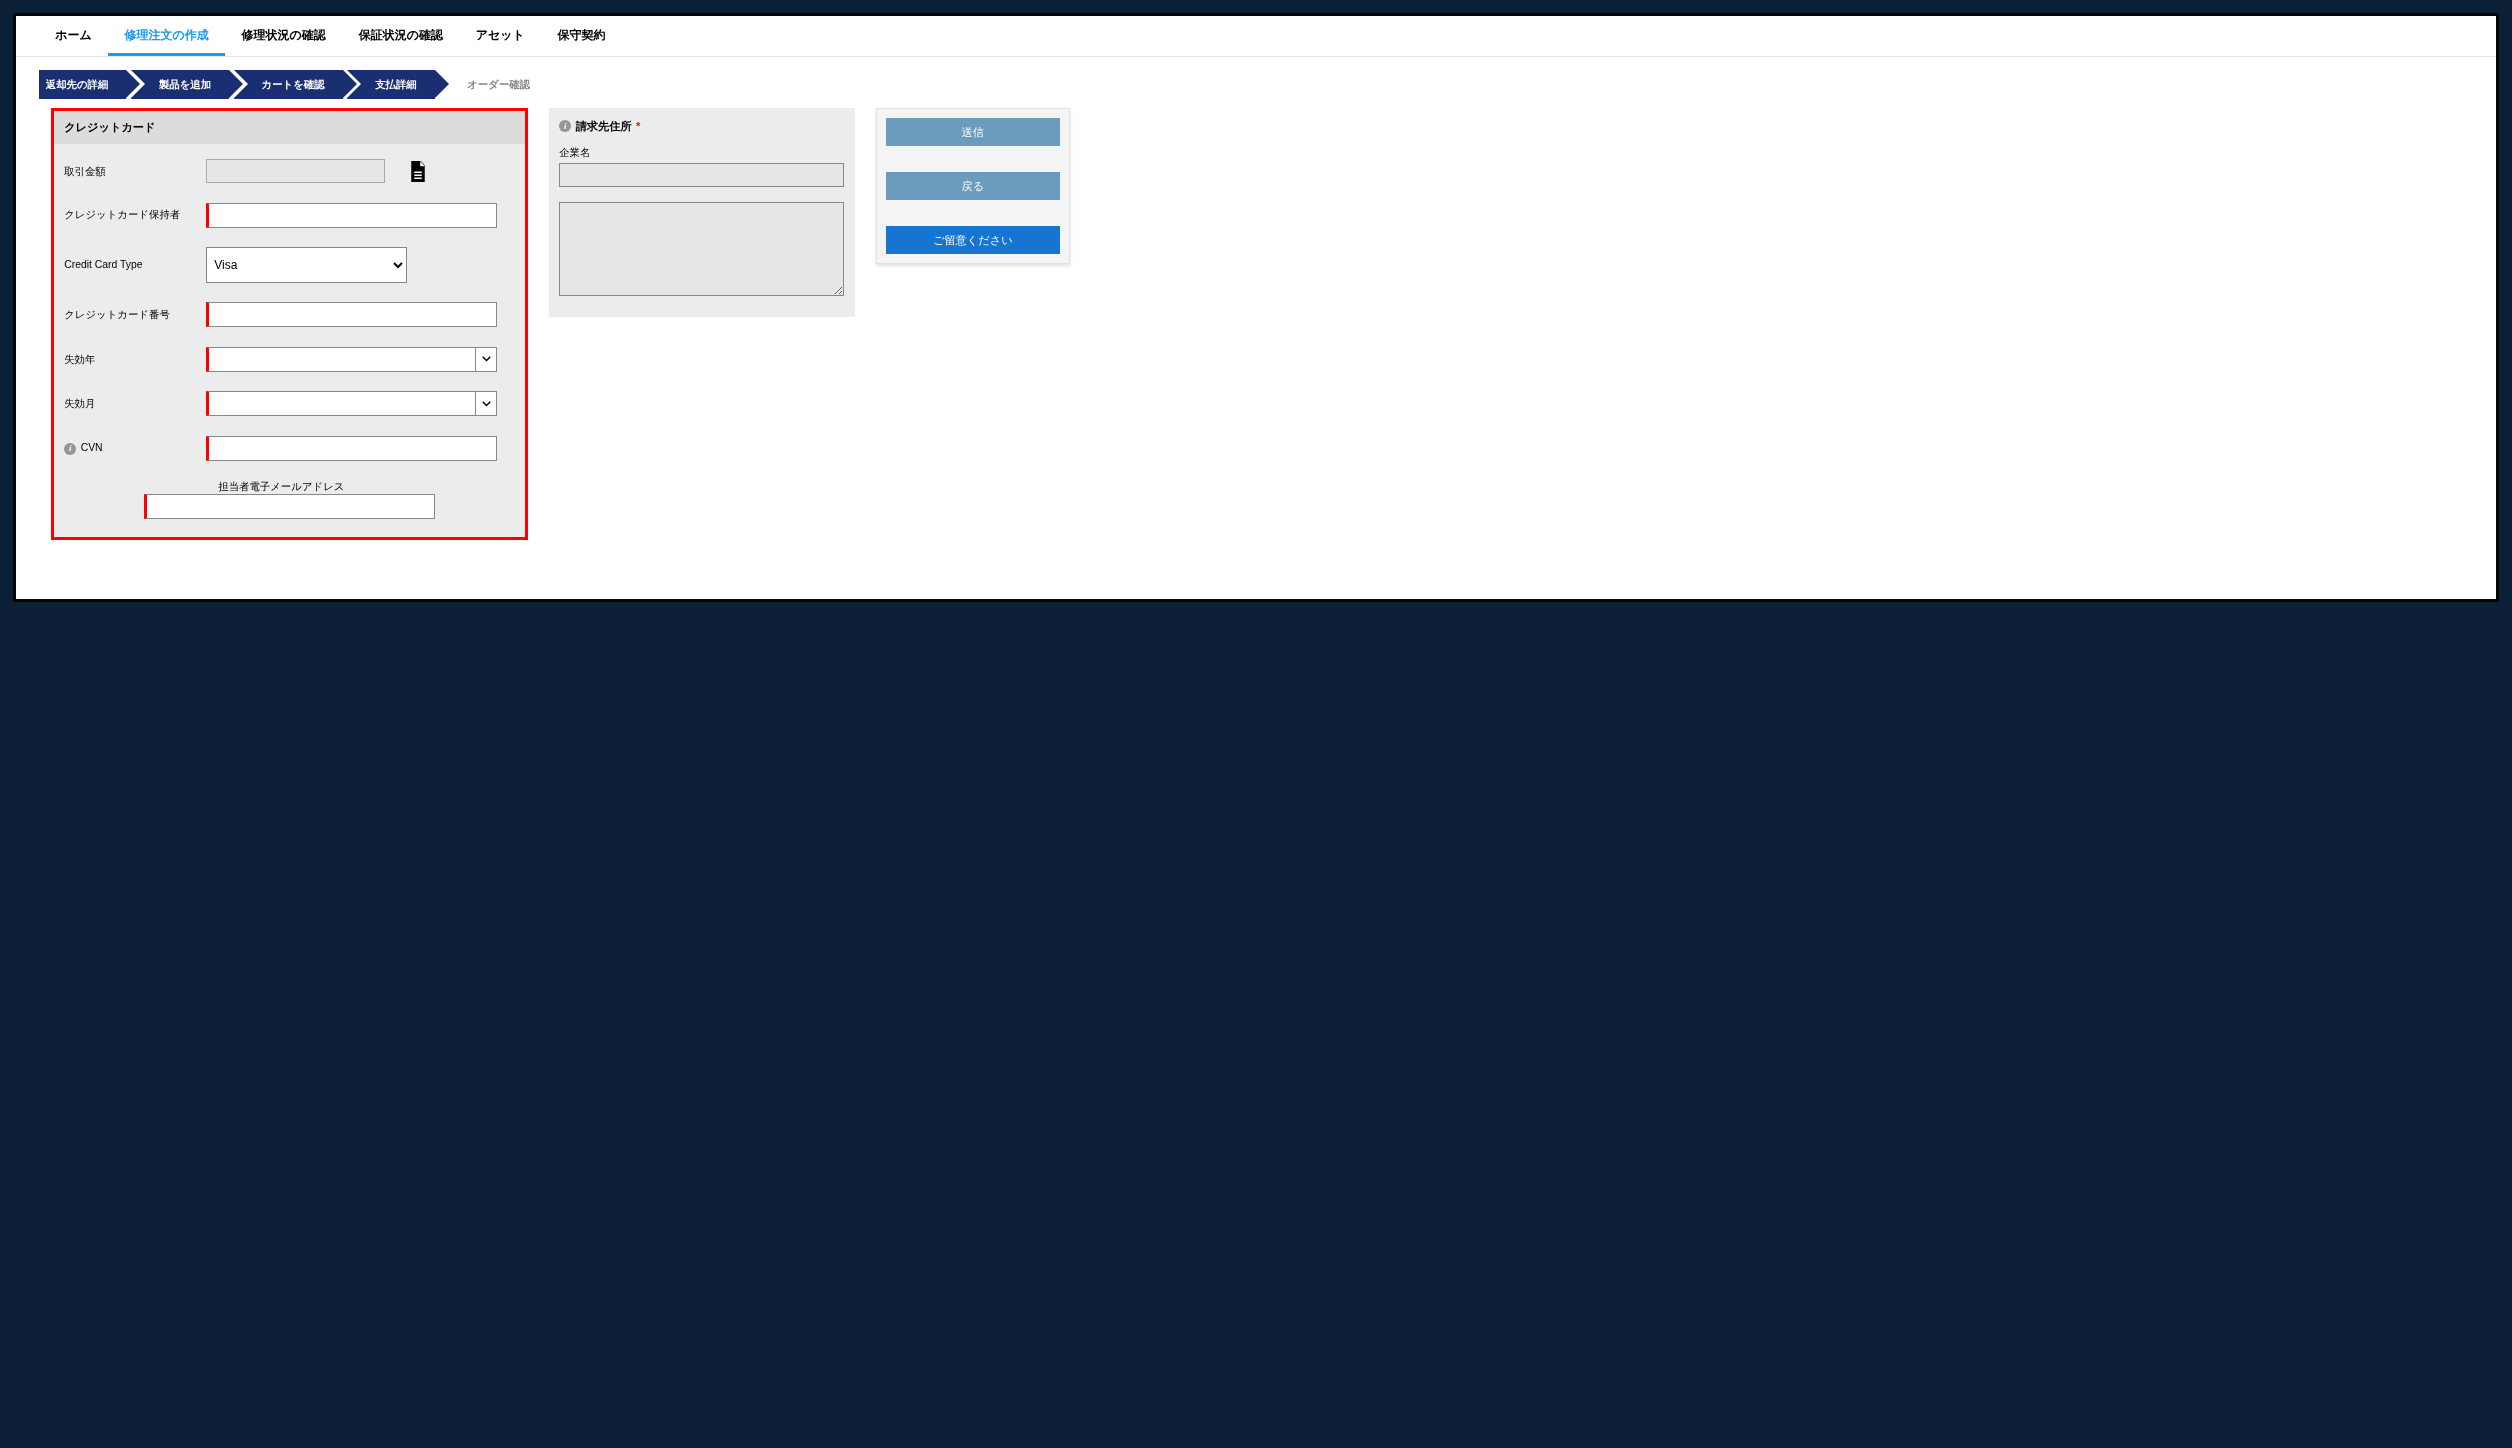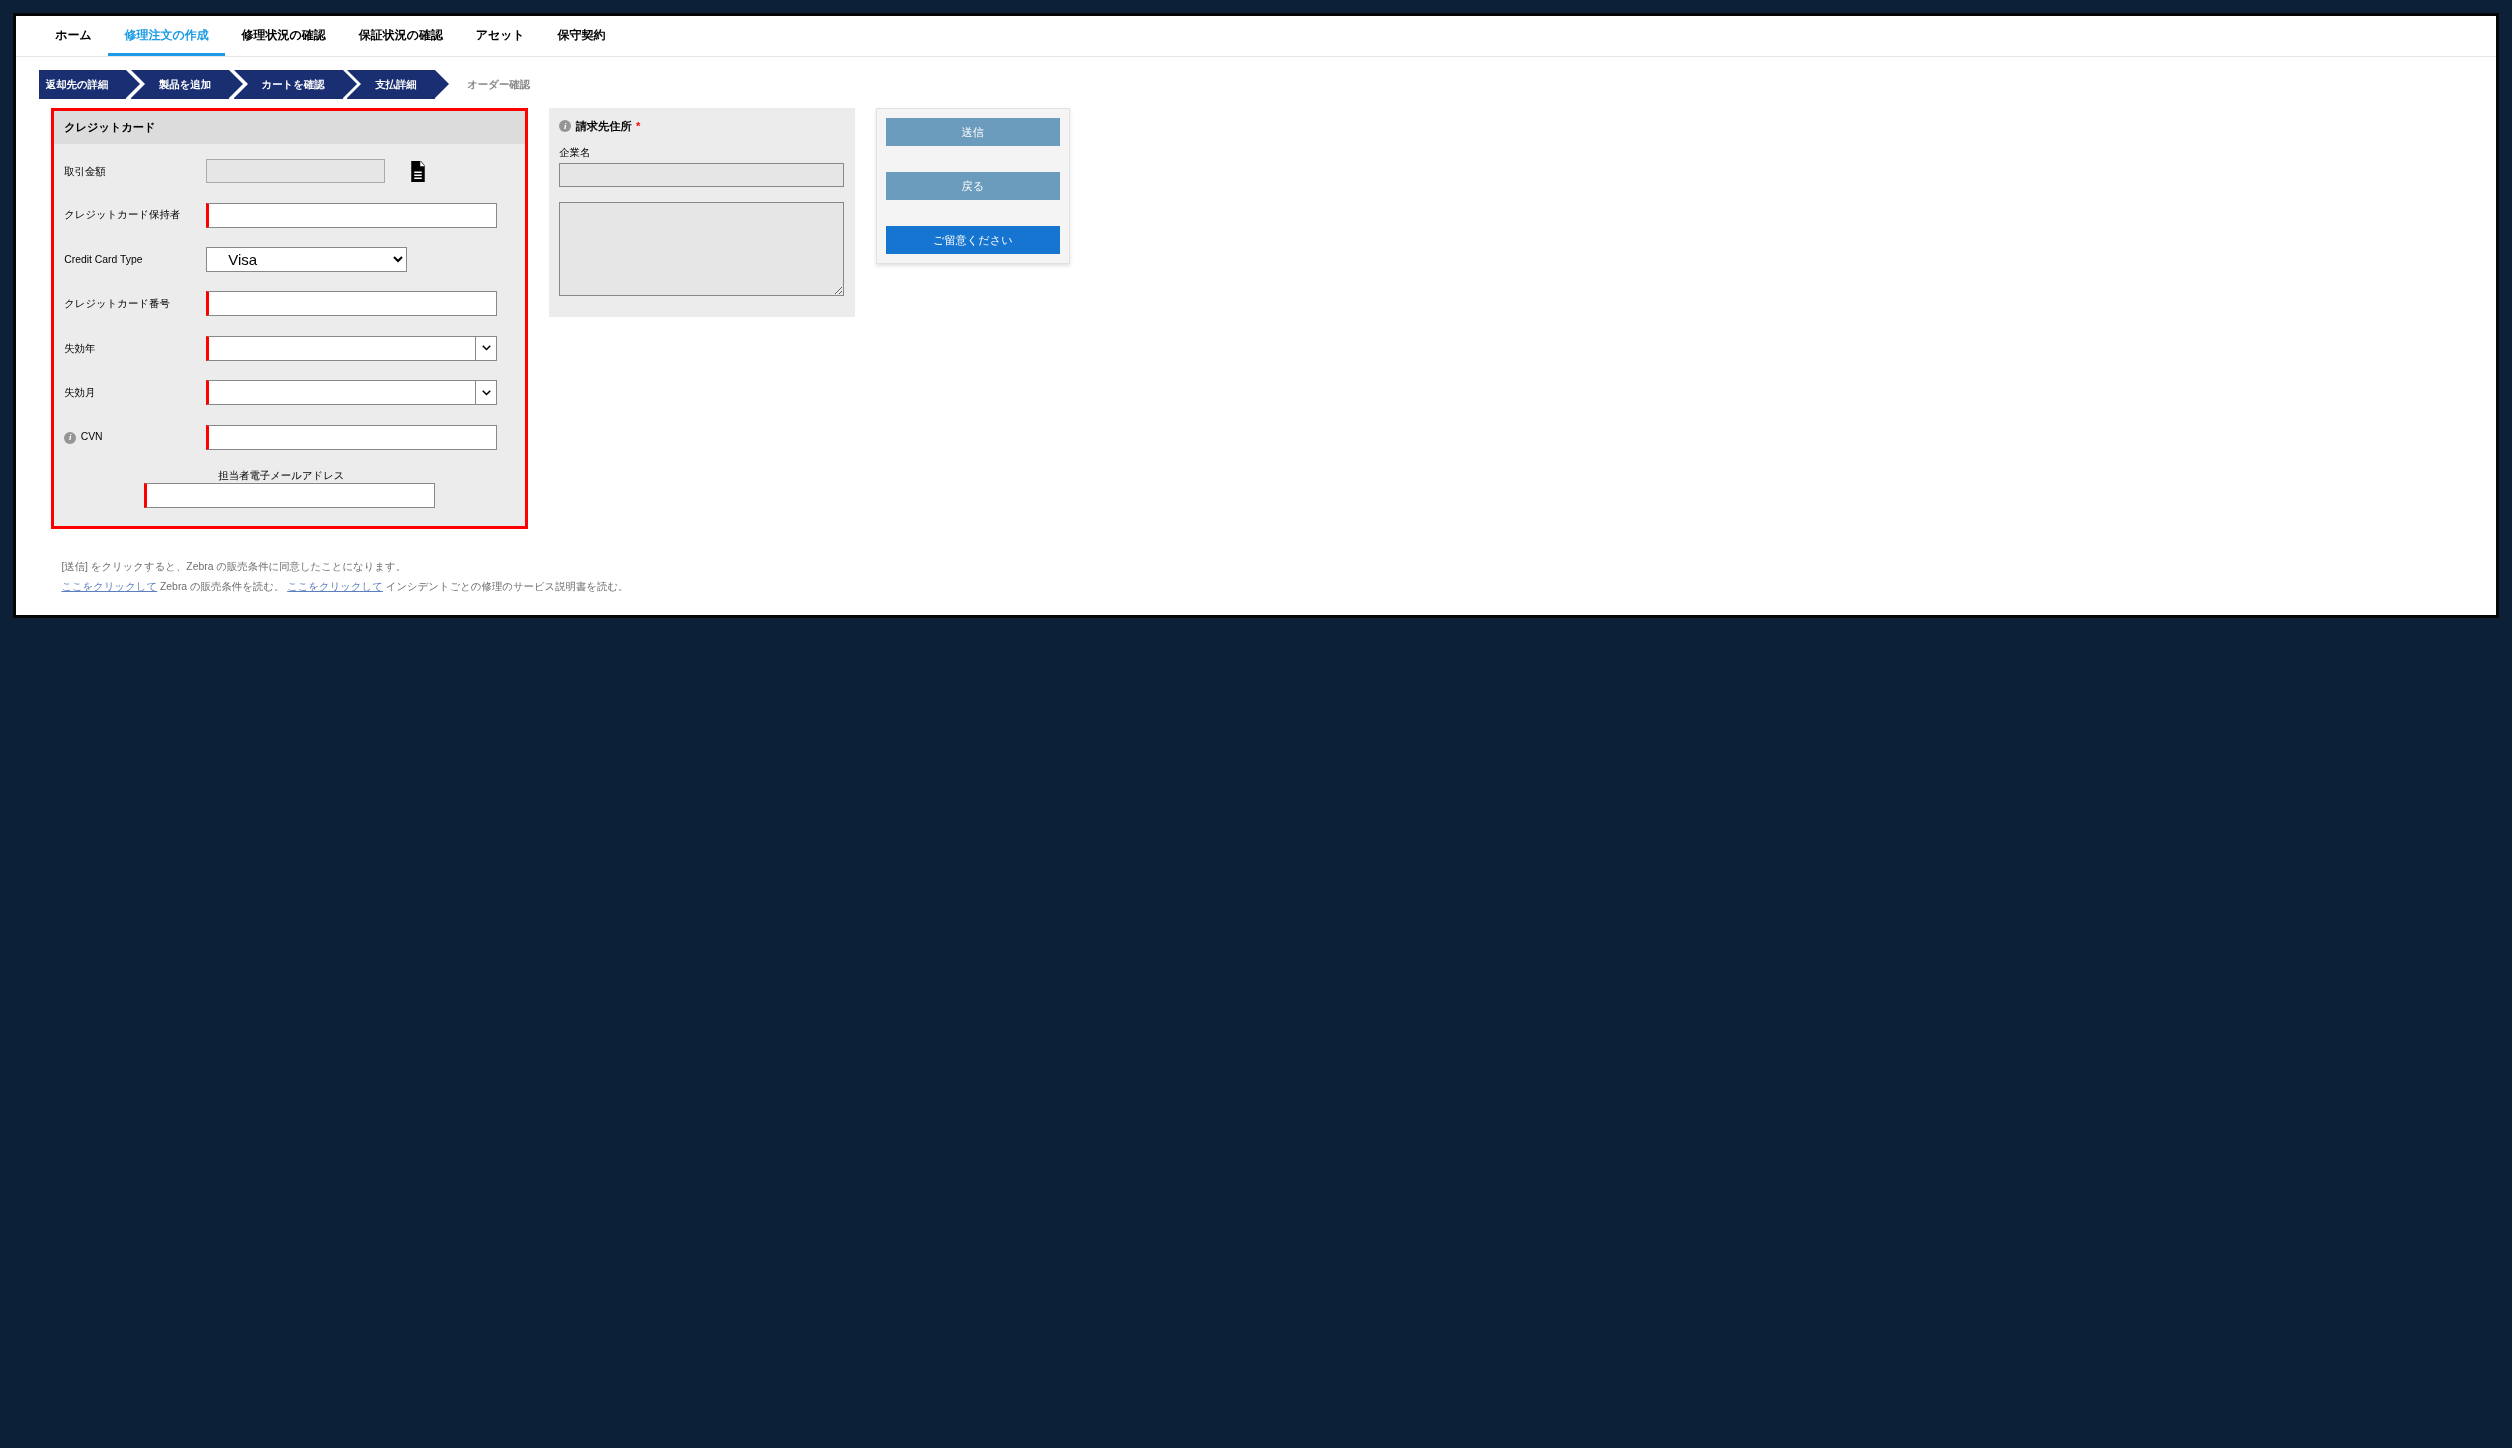--- a/index.html
+++ b/index.html
@@ -125,25 +125,25 @@
 .plain-input {
   width: 179px;
   height: 24px;
   border: 0.7px solid #aaa;
   background: #e6e6e6;
   padding: 0 6px;
   font-size: 10.4px;
 }
 .sel {
   width: 201px;
-  height: 25px;
-  border: 0.7px solid #888;
-  background: #fff;
-  padding: 0 17px;
-  font-size: 15px;
+  height: 36px;
+  border: 0.7px solid #888;
+  background: #fff;
+  padding: 0 3px;
+  font-size: 12px;
 }
 .sel-wide {
   width: 291px;
   height: 25px;
   border: 0.7px solid #888;
   border-left: 3px solid #ff0000;
   background: #fff;
   font-size: 10.4px;
   position: relative;
 }
@@ -364,21 +364,15 @@
     </div>
 
     <div class="actions">
       <button class="btn btn-muted">送信</button>
       <button class="btn btn-muted">戻る</button>
       <button class="btn btn-primary">ご留意ください</button>
     </div>
 
   </div>
 
-  <div class="footer-text">
-    <div>[送信] をクリックすると、Zebra の販売条件に同意したことになります。</div>
-    <div>
-      <a href="#">ここをクリックして</a><span> Zebra の販売条件を読む。 </span><a href="#">ここをクリックして</a><span> インシデントごとの修理のサービス説明書を読む。</span>
-    </div>
-  </div>
 
 </div>
 
 
 </body></html>

